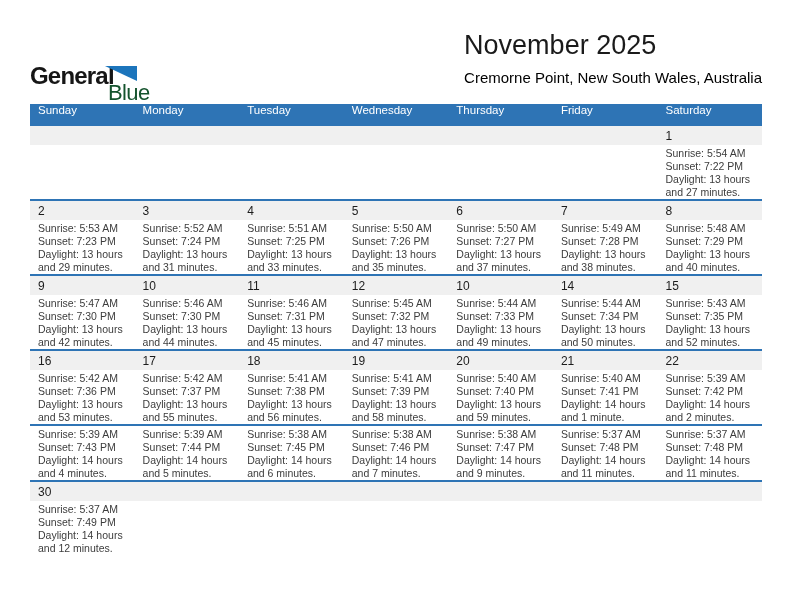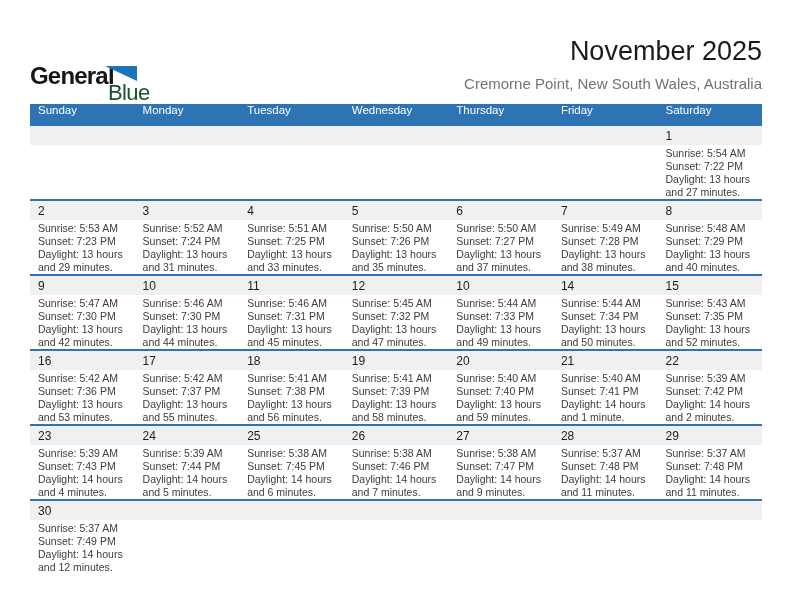--- a/index.html
+++ b/index.html
@@ -20,23 +20,23 @@
     position:absolute; left:75px; top:4px; width:32px; height:15px;
     background:#1C75BC;
     clip-path:polygon(0 0, 100% 0, 100% 100%);
   }
   .logo-blue {
     position:absolute; left:78px; top:18px;
     font-size:22px; font-weight:400; letter-spacing:-0.6px; color:#14532d;
   }
 
   
-  .title-block { position:absolute; right:30px; top:36px; text-align:right; }
+  .title-block { position:absolute; right:30px; top:30px; text-align:left; }
   .page-title { font-size:27px; font-weight:400; color:#1a1a1a; }
-  .page-subtitle { font-size:15px; font-weight:400; color:#737373; margin-top:8px; }
+  .page-subtitle { font-size:15px; font-weight:400; color:#000000; margin-top:8px; }
 
   
   .calendar { position:absolute; left:30px; top:104px; width:732px; }
   .weekday-row {
     display:flex; background:#2E74B5; height:22px; align-items:flex-start;
   }
   .weekday-cell {
     flex:1; color:#ffffff; font-size:11.5px; padding-left:8px;
     white-space:nowrap; overflow:hidden;
   }
@@ -265,29 +265,20 @@
             </div>
             <div class="detail-cell">
               <div>Sunrise: 5:39 AM</div>
               <div>Sunset: 7:42 PM</div>
               <div>Daylight: 14 hours</div>
               <div>and 2 minutes.</div>
             </div>
           </div>
         </div>
         <div class="week-row">
-          <div class="num-band">
-            <div class="num-cell">23</div>
-            <div class="num-cell">24</div>
-            <div class="num-cell">25</div>
-            <div class="num-cell">26</div>
-            <div class="num-cell">27</div>
-            <div class="num-cell">28</div>
-            <div class="num-cell">29</div>
-          </div>
           <div class="detail-band">
             <div class="detail-cell">
               <div>Sunrise: 5:39 AM</div>
               <div>Sunset: 7:43 PM</div>
               <div>Daylight: 14 hours</div>
               <div>and 4 minutes.</div>
             </div>
             <div class="detail-cell">
               <div>Sunrise: 5:39 AM</div>
               <div>Sunset: 7:44 PM</div>

